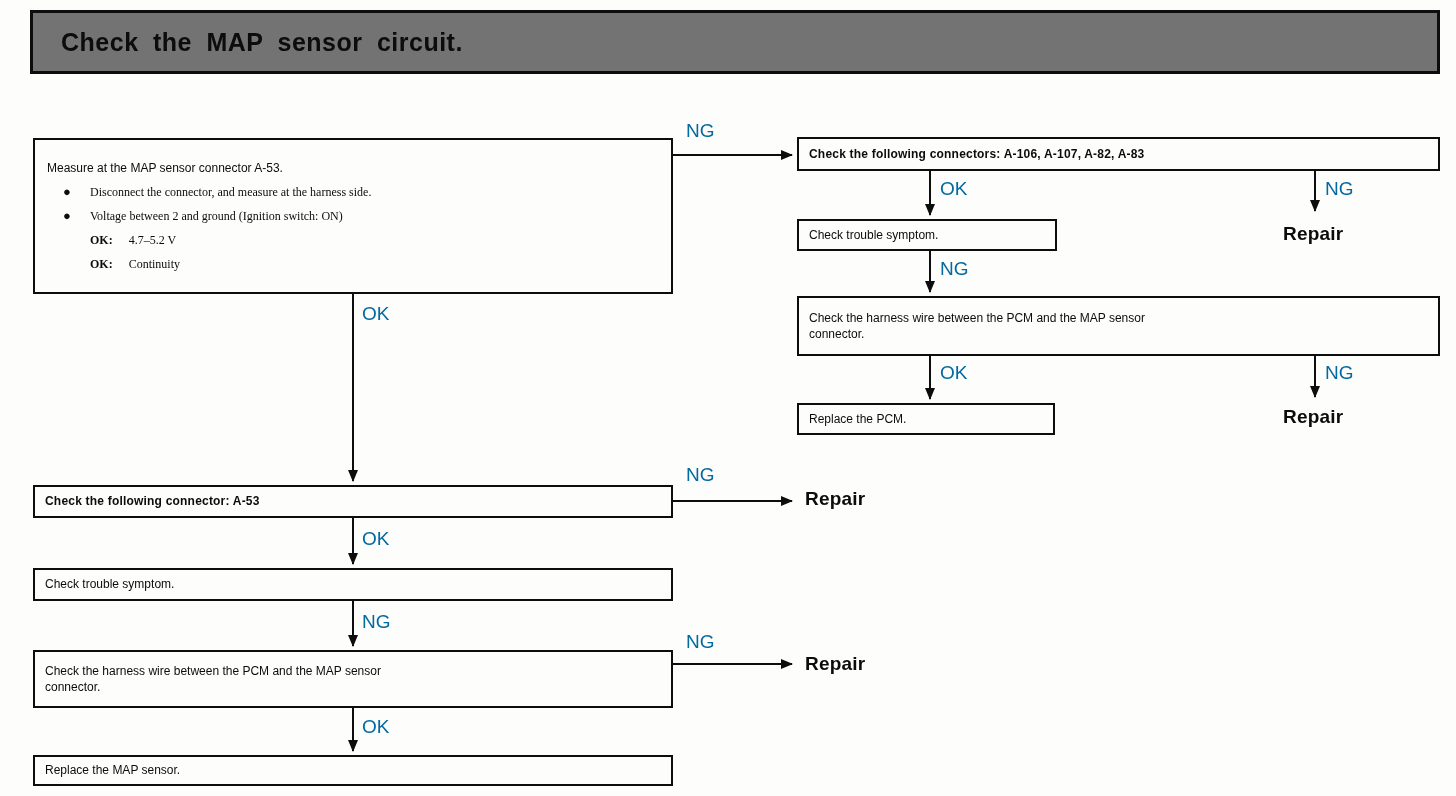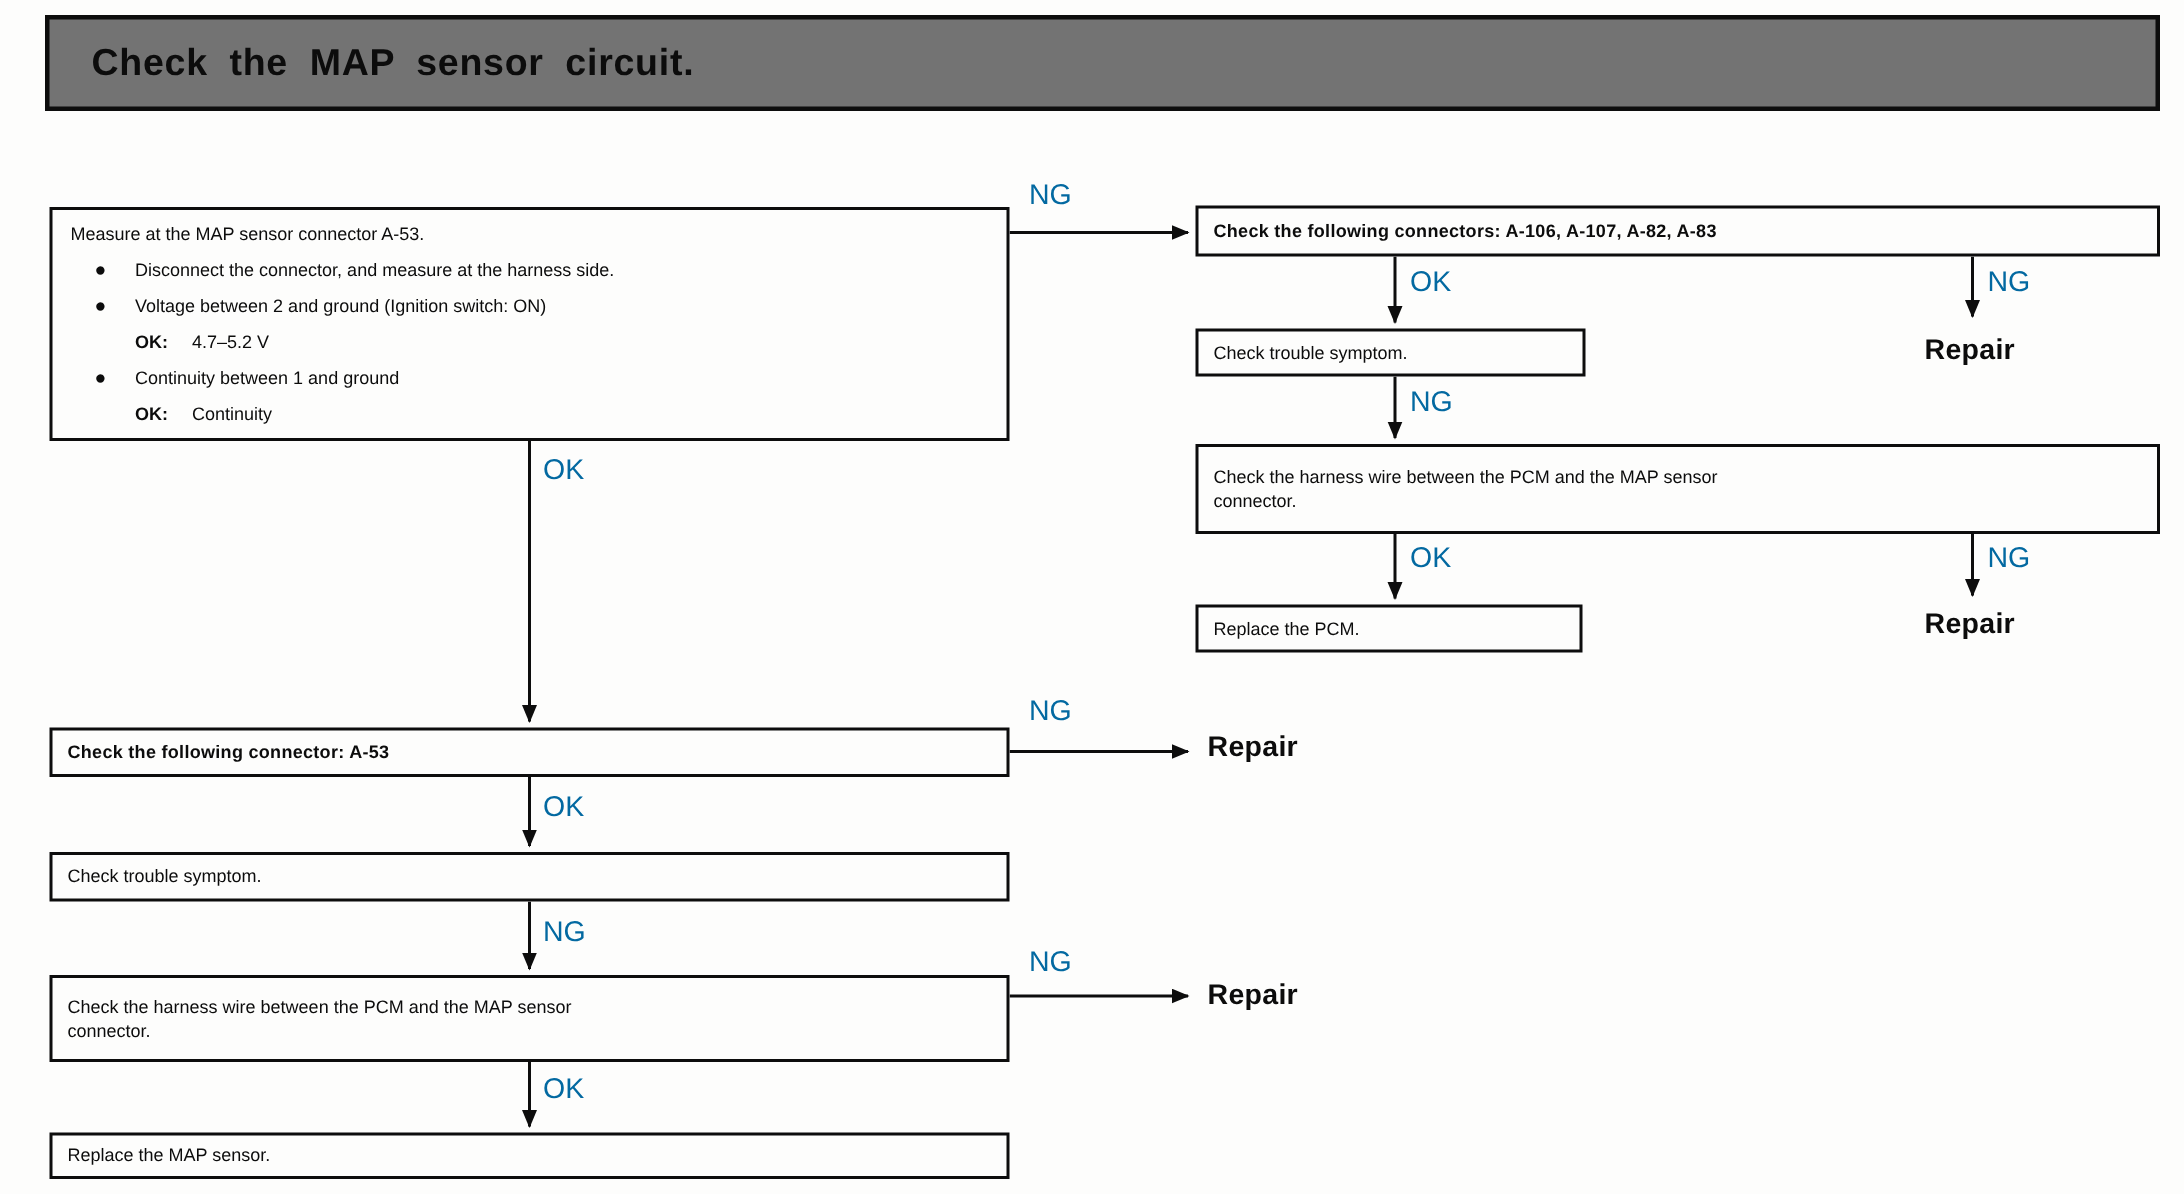--- a/index.html
+++ b/index.html
@@ -22,21 +22,21 @@
     border:3px solid #0d0d0d; background:#737373;
     display:flex; align-items:center; padding-left:28px;
   }
   .title-box .t {
     font-size:25px; font-weight:700; letter-spacing:.5px; word-spacing:7px;
   }
 
   
   .measure { align-items:flex-start; flex-direction:column; justify-content:center; padding:6px 10px; }
   .measure .m-line { padding-left:2px; line-height:24px; }
-  .m-row { position:relative; padding-left:45px; line-height:24px; }
+  .m-row { position:relative; padding-left:45px; line-height:24px;font-family:Liberation Serif, serif; }
   .m-row .dot { position:absolute; left:18px; top:0; font-size:13px; line-height:24px; }
   .m-row .dot::before { content:"●"; }
   .m-ok b { margin-right:16px; }
 
   .edge-label { position:absolute; font-size:19px; color:#0369a1; }
   .repair { position:absolute; font-size:19px; font-weight:700; color:#0c0c0c; letter-spacing:.2px; }
 
   svg.arrows { position:absolute; left:0; top:0; pointer-events:none; }
   svg.arrows line { stroke:#0d0d0d; stroke-width:2; }
 </style>
@@ -74,24 +74,20 @@
     <div class="m-row">
       <span class="dot"></span>
       <span>Disconnect the connector, and measure at the harness side.</span>
     </div>
     <div class="m-row">
       <span class="dot"></span>
       <span>Voltage between 2 and ground (Ignition switch: ON)</span>
     </div>
     <div class="m-row m-ok">
       <b>OK:</b><span>4.7–5.2 V</span>
-    </div>
-    <div class="m-row">
-      <span class="dot"></span>
-      <span>Continuity between 1 and ground</span>
     </div>
     <div class="m-row m-ok">
       <b>OK:</b><span>Continuity</span>
     </div>
   </div>
 
   <div class="box bold" style="left:797px; top:137px; width:643px; height:34px;">
     <span>Check the following connectors: A-106, A-107, A-82, A-83</span>
   </div>
 

